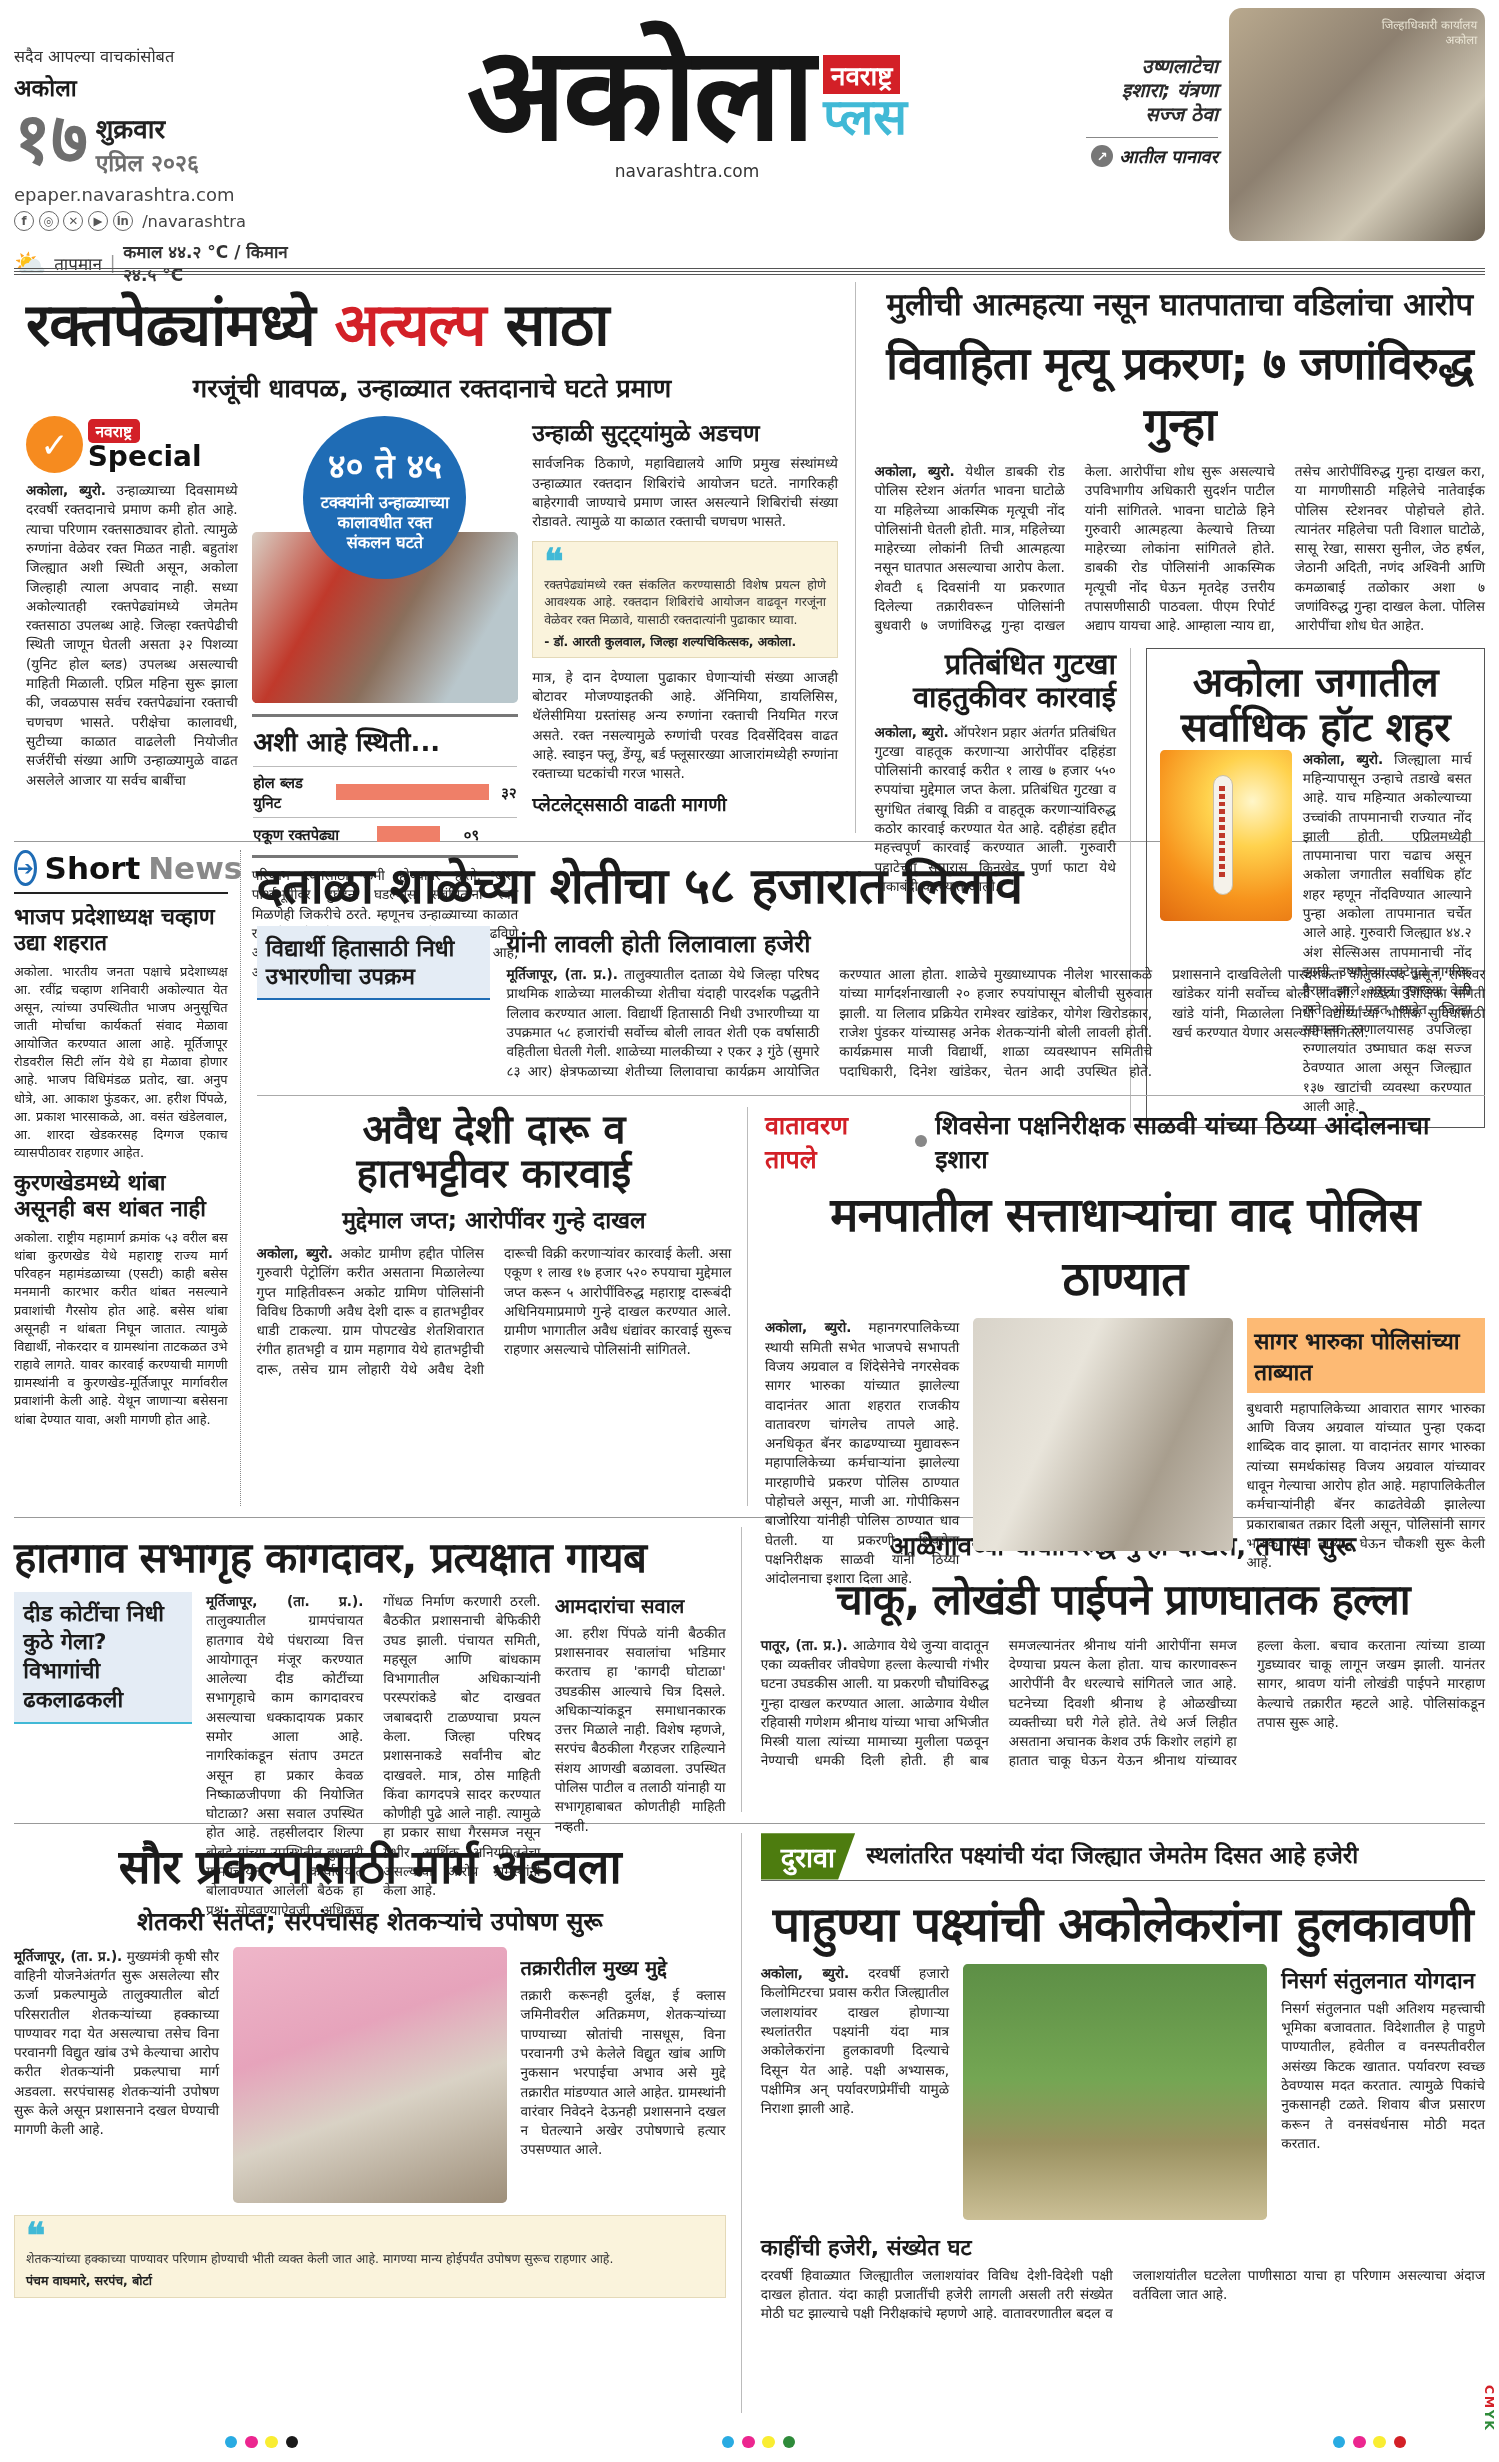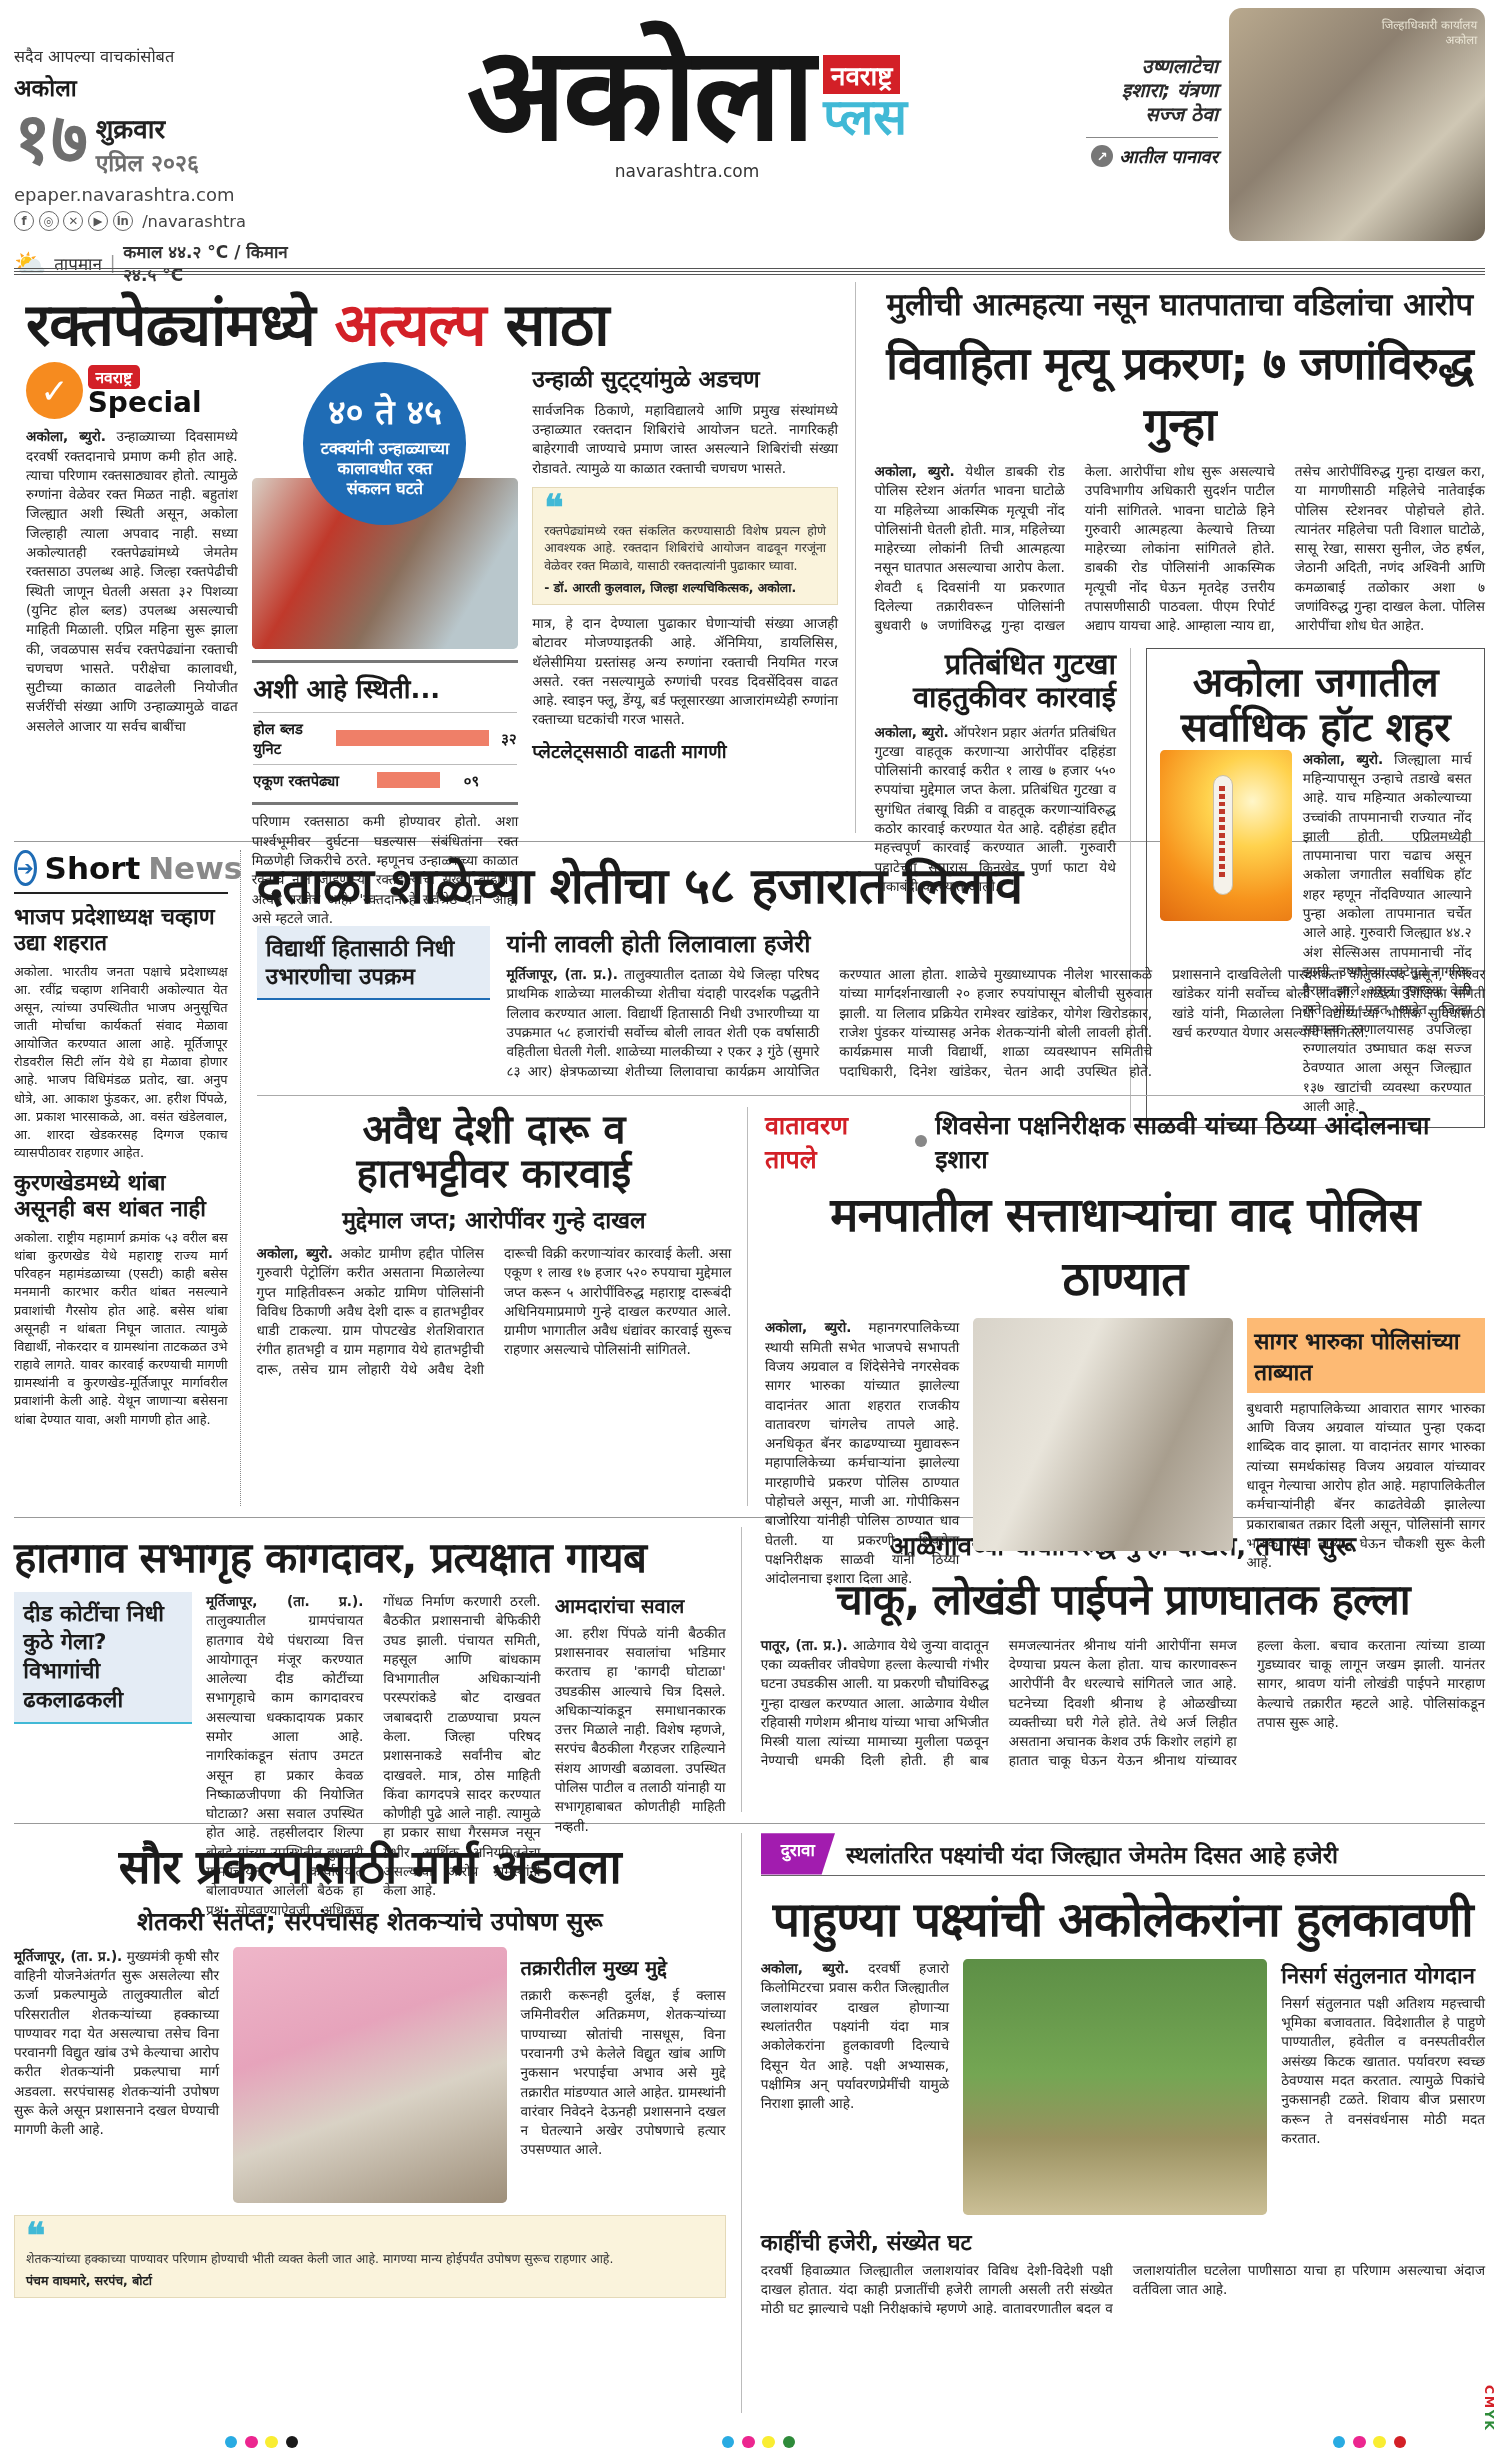--- a/index.html
+++ b/index.html
@@ -153,21 +153,21 @@
   .band4 { display:flex; gap:18.6px; border-top:0.8px solid #999; margin-top:11px; padding-top:9.3px; height:590px; }
   .solar { width:49.5%; border-right:0.8px solid #bbb; padding-right:15.5px; }
   .solar-title { font-size:47px; font-weight:900; text-align:center; letter-spacing:-0.8px; }
   .solar-sub { font-size:25px; font-weight:900; text-align:center; margin:6.2px 0 9.3px 0; }
   .solar-grid { display:flex; gap:14px; }
   .solar-col { width:30%; }
   .solar-photo { width:40%; height:256px; background:linear-gradient(160deg,#efb6c9 0%,#e6a3bb 35%,#d9d2c5 60%,#9e8f7a 100%); }
   .solar-sub2 { font-size:20px; font-weight:900; margin:7.8px 0 4.7px 0; }
   .birds { flex:1; }
   .birds-striprow { display:flex; align-items:stretch; border-bottom:1.6px solid #666; }
-  .durava { background:#a21caf; color:#fff; font-size:17px; font-weight:900; padding:4.7px 20px;
+  .durava { background:#4d7c0f; color:#fff; font-size:27px; font-weight:900; padding:4.7px 20px;
             clip-path:polygon(0 0, 100% 0, 82% 100%, 0 100%); }
   .birds-strip { font-size:23px; font-weight:900; padding:4.7px 3.1px 4.7px 11px; }
   .birds-title { font-size:48px; font-weight:900; text-align:center; margin:9.3px 0; letter-spacing:-0.8px; }
   .birds-grid { display:flex; gap:14px; }
   .birds-col { width:26%; }
   .birds-photo { width:42%; height:256px; background:linear-gradient(180deg,#5d8f46 0%,#74a653 45%,#9a9160 70%,#cbbf96 100%); }
   .birds-col2 { flex:1; }
   .birds-sub { font-size:22px; font-weight:900; margin-bottom:4.7px; }
   .birds-bottom { margin-top:11px; }
 
@@ -243,20 +243,21 @@
   <div class="triple-rule"></div>
 
   <div class="band1">
 
     <div class="blood">
       <div class="blood-title">
         <span>रक्तपेढ्यांमध्ये</span>
         <span class="red">अत्यल्प</span>
         <span>साठा</span>
       </div>
+      <div class="blood-sub">गरजूंची धावपळ, उन्हाळ्यात रक्तदानाचे घटते प्रमाण</div>
       <div class="blood-grid">
         <div class="bg-a">
           <div class="special">
             <span class="spec-circ">✓</span>
             <span>
               <span class="spec-tab">नवराष्ट्र</span>
               <span class="spec-word" style="display:block;">Special</span>
             </span>
           </div>
           <div class="bodytext">

